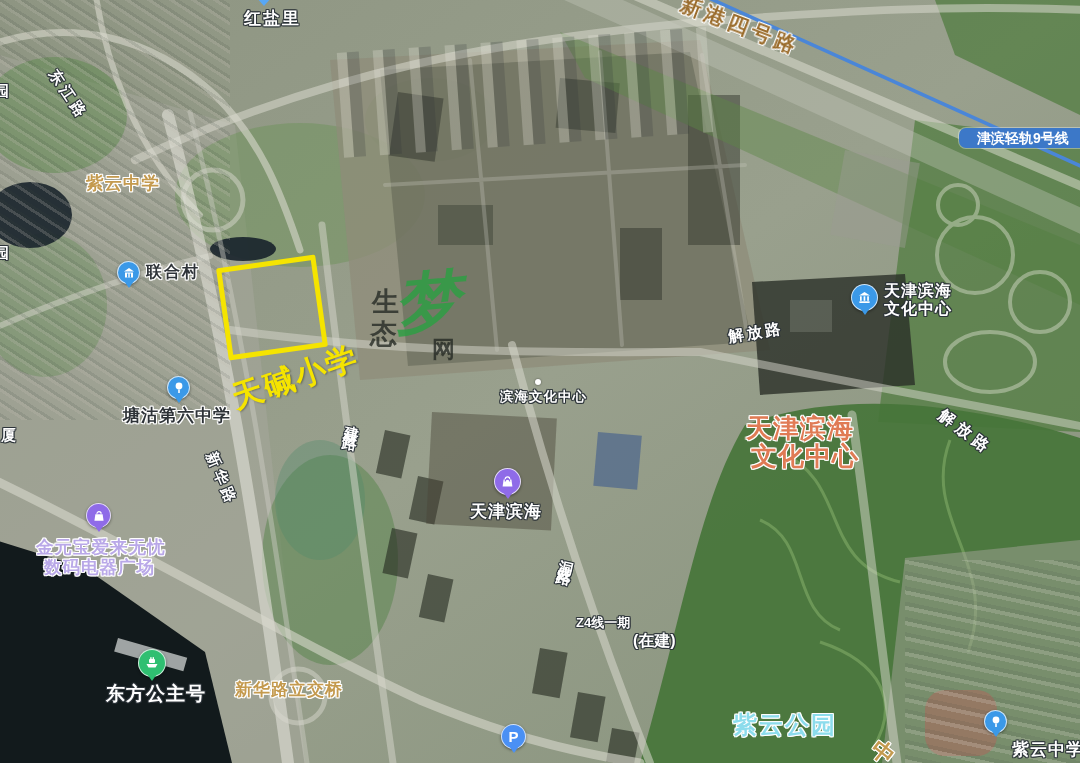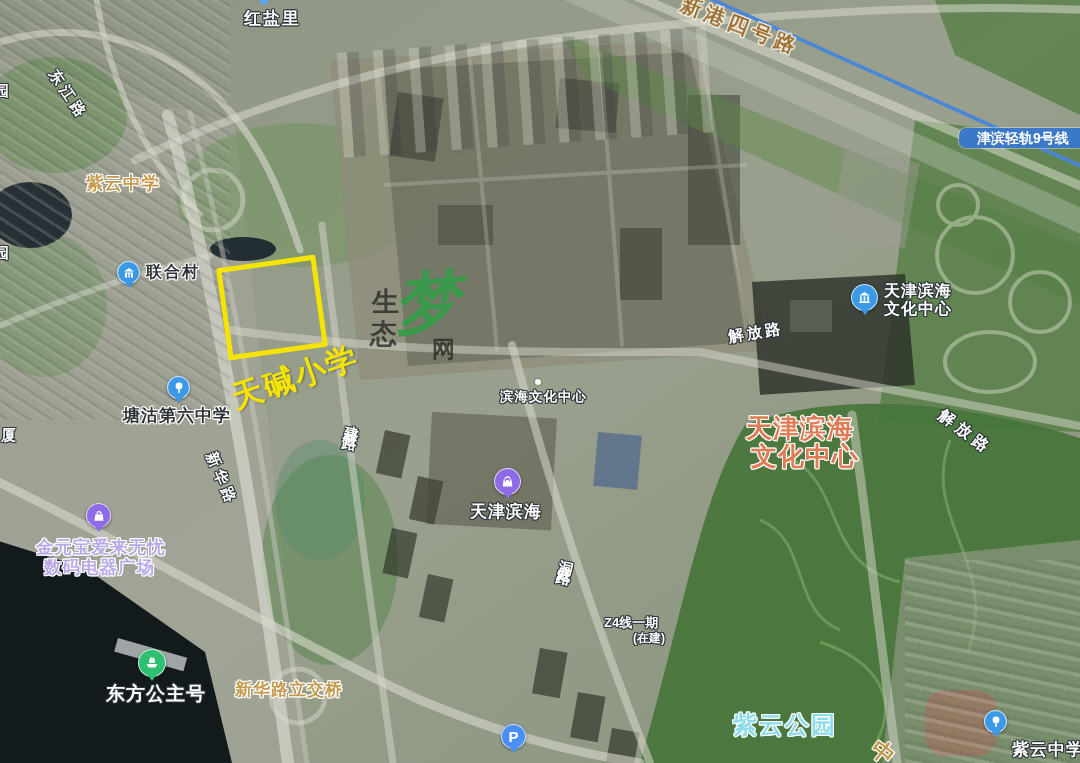--- a/index.html
+++ b/index.html
@@ -260,19 +260,19 @@
         <path d="M7 8.5 L7 12" stroke="#fff" stroke-width="1.6"></path>
       </svg>
   </div>
   <div class="lbl halo-d" style="left:972px;top:740px;font-size:17px;letter-spacing:1px;margin-left:40px;">紫云中学</div>
 
   <div class="lbl halo-w coral-t" style="left:746px;top:414px;font-size:26px;letter-spacing:1px;">天津滨海</div>
   <div class="lbl halo-w coral-t" style="left:751px;top:442px;font-size:26px;letter-spacing:1px;">文化中心</div>
   <div class="lbl halo-w teal-t" style="left:733px;top:711px;font-size:24px;letter-spacing:2px;">紫云公园</div>
 
   <div class="badge" style="left:959px;top:128px;">津滨轻轨9号线</div>
-  <div class="lbl halo-d" style="left:604px;top:616px;font-size:13px;font-weight:bold;">Z4线一期</div>
-  <div class="lbl halo-d" style="left:588px;top:632px;font-size:12px;font-weight:bold;padding-left:45px;">(在建)</div>
+  <div class="lbl halo-d" style="left:576px;top:616px;font-size:13px;font-weight:bold;">Z4线一期</div>
+  <div class="lbl halo-d" style="left:588px;top:632px;font-size:16px;font-weight:bold;padding-left:45px;">(在建)</div>
 
   <div class="hl-rect" style="left:222px;top:261px;width:100px;height:93px;transform:rotate(-8deg);"></div>
   <div class="hl-text" style="left:233px;top:378px;font-size:31px;letter-spacing:2px;transform:rotate(-19deg);transform-origin:left center;">天碱小学</div>
 
 </div>
 
 </body></html>

